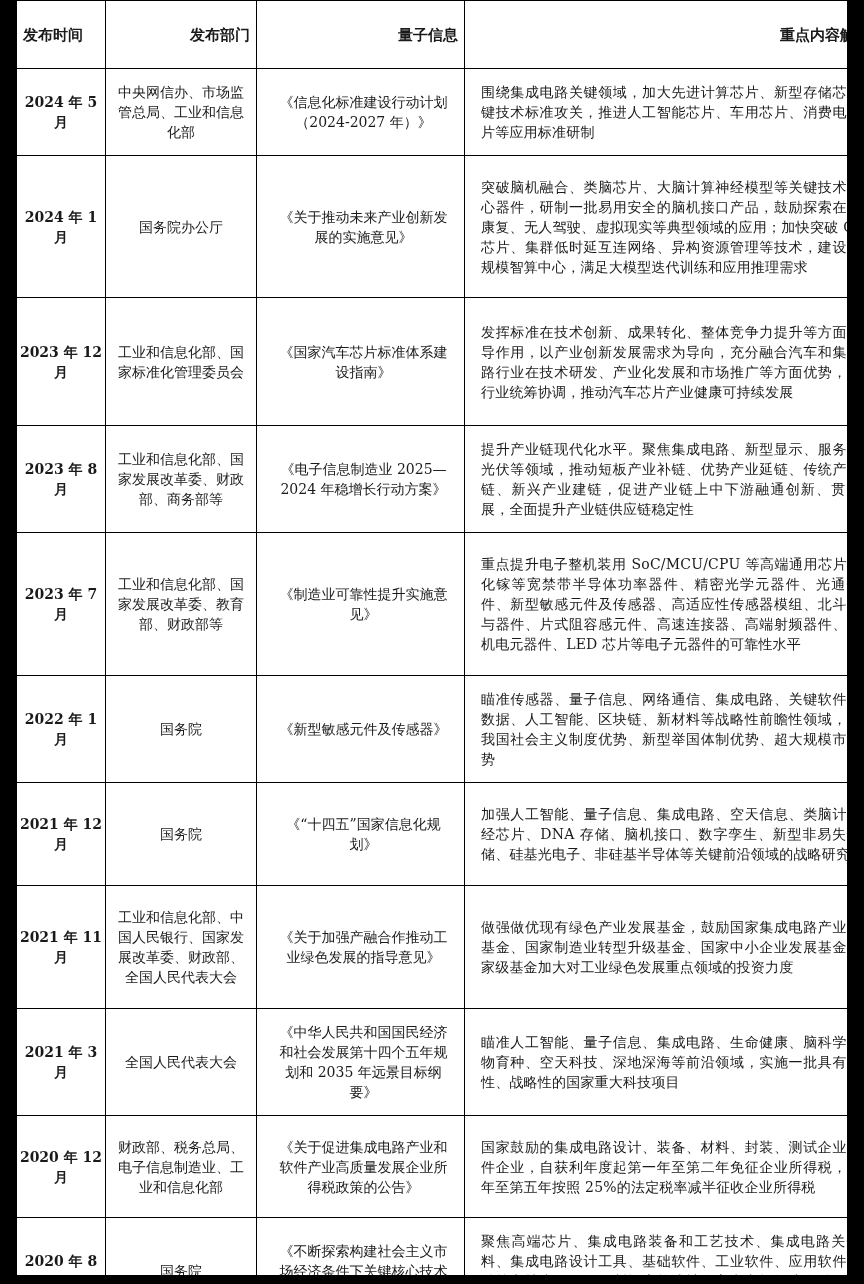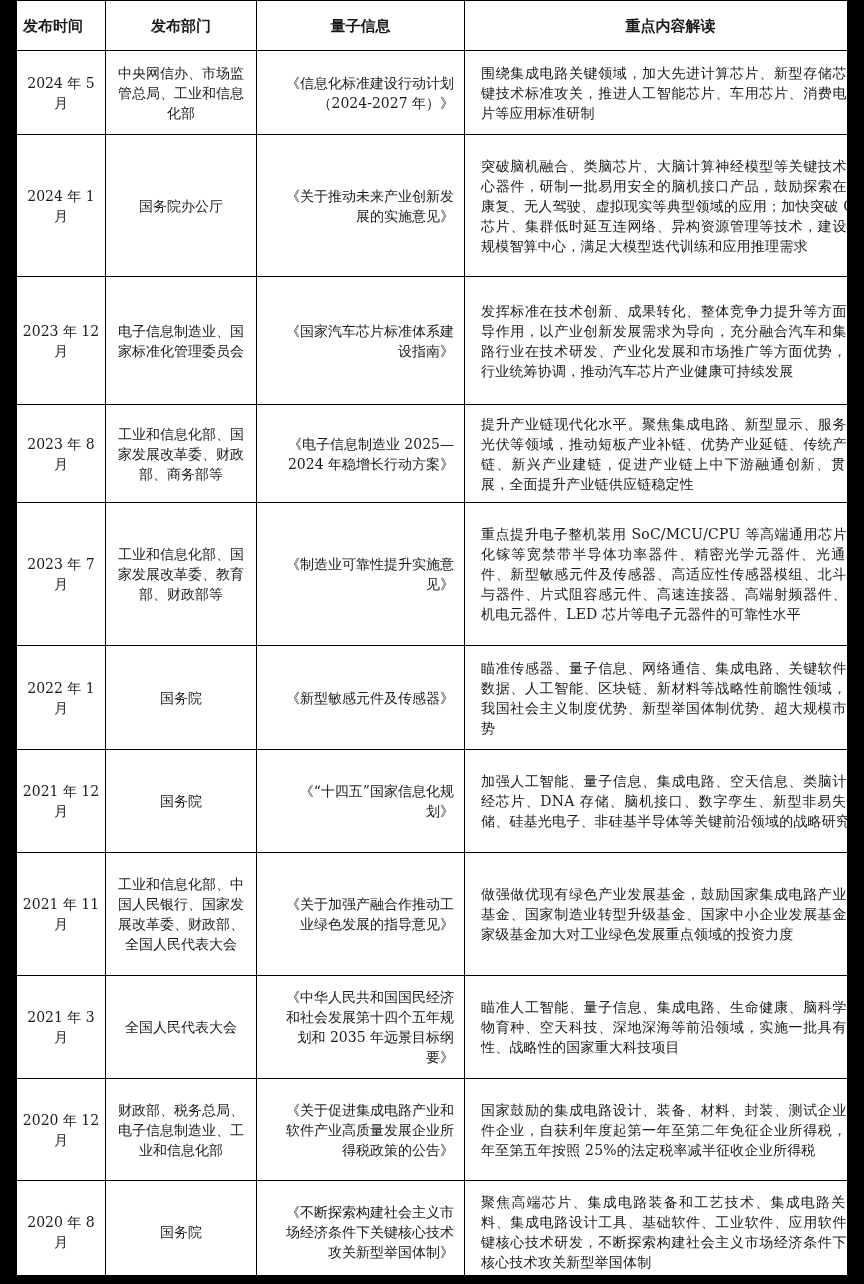--- a/index.html
+++ b/index.html
@@ -11,34 +11,34 @@
     .page {
       position: absolute; left: 16px; top: 0; width: 831px; height: 1275px;
       background: #fff; overflow: hidden;
     }
     table {
       border-collapse: collapse; table-layout: fixed;
       width: 860px; 
       position: absolute; left: 0; top: 0;
     }
     td, th {
-      border: 1px solid #000; padding: 4px 6px; vertical-align: middle;
+      border: 1px solid #000; padding: 13px 6px; vertical-align: middle;
       font-size: 14px; line-height: 20px; font-weight: normal;
     }
-    th { font-weight: bold; font-size: 15px; height: 41px; text-align: center;
+    th { font-weight: bold; font-size: 15px; height: 41px; text-align: right;
          font-family: "DejaVu Sans", "Liberation Sans", sans-serif; }
     th.c1 { text-align: left; padding-left: 6px; }
     col.c-date { width: 89px; }
     col.c-dept { width: 151px; }
     col.c-name { width: 208px; }
     col.c-desc { width: 412px; }
     td.date, td.dept { text-align: center; }
-    td.name { text-align: right; padding-left: 16px; padding-right: 10px; }
+    td.name { text-align: center; padding-left: 16px; padding-right: 10px; }
     td.desc { text-align: justify; padding-left: 16px; padding-right: 0; letter-spacing: 0.2px; }
-    td.date { padding: 0 2px; }
+    td.date { padding: 0 2px; font-weight: bold; }
   </style>
 </head>
 <body>
 
 <div class="page">
   <table>
     <colgroup>
       <col class="c-date">
         <col class="c-dept">
         <col class="c-name">
@@ -61,21 +61,21 @@
     <td class="desc">围绕集成电路关键领域，加大先进计算芯片、新型存储芯片关键技术标准攻关，推进人工智能芯片、车用芯片、消费电子芯片等应用标准研制</td>
   </tr>
         <tr style="height: 142px;">
     <td class="date">2024 年 1 月</td>
     <td class="dept">国务院办公厅</td>
     <td class="name">《关于推动未来产业创新发展的实施意见》</td>
     <td class="desc">突破脑机融合、类脑芯片、大脑计算神经模型等关键技术和核心器件，研制一批易用安全的脑机接口产品，鼓励探索在医疗康复、无人驾驶、虚拟现实等典型领域的应用；加快突破 GPU 芯片、集群低时延互连网络、异构资源管理等技术，建设超大规模智算中心，满足大模型迭代训练和应用推理需求</td>
   </tr>
         <tr style="height: 128px;">
     <td class="date">2023 年 12 月</td>
-    <td class="dept">电子信息制造业、国家标准化管理委员会</td>
+    <td class="dept">工业和信息化部、国家标准化管理委员会</td>
     <td class="name">《国家汽车芯片标准体系建设指南》</td>
     <td class="desc">发挥标准在技术创新、成果转化、整体竞争力提升等方面的引导作用，以产业创新发展需求为导向，充分融合汽车和集成电路行业在技术研发、产业化发展和市场推广等方面优势，加强行业统筹协调，推动汽车芯片产业健康可持续发展</td>
   </tr>
         <tr style="height: 98px;">
     <td class="date">2023 年 8 月</td>
     <td class="dept">工业和信息化部、国家发展改革委、财政部、商务部等</td>
     <td class="name">《电子信息制造业 2025—2024 年稳增长行动方案》</td>
     <td class="desc">提升产业链现代化水平。聚焦集成电路、新型显示、服务器、光伏等领域，推动短板产业补链、优势产业延链、传统产业升链、新兴产业建链，促进产业链上中下游融通创新、贯通发展，全面提升产业链供应链稳定性</td>
   </tr>
         <tr style="height: 143px;">

